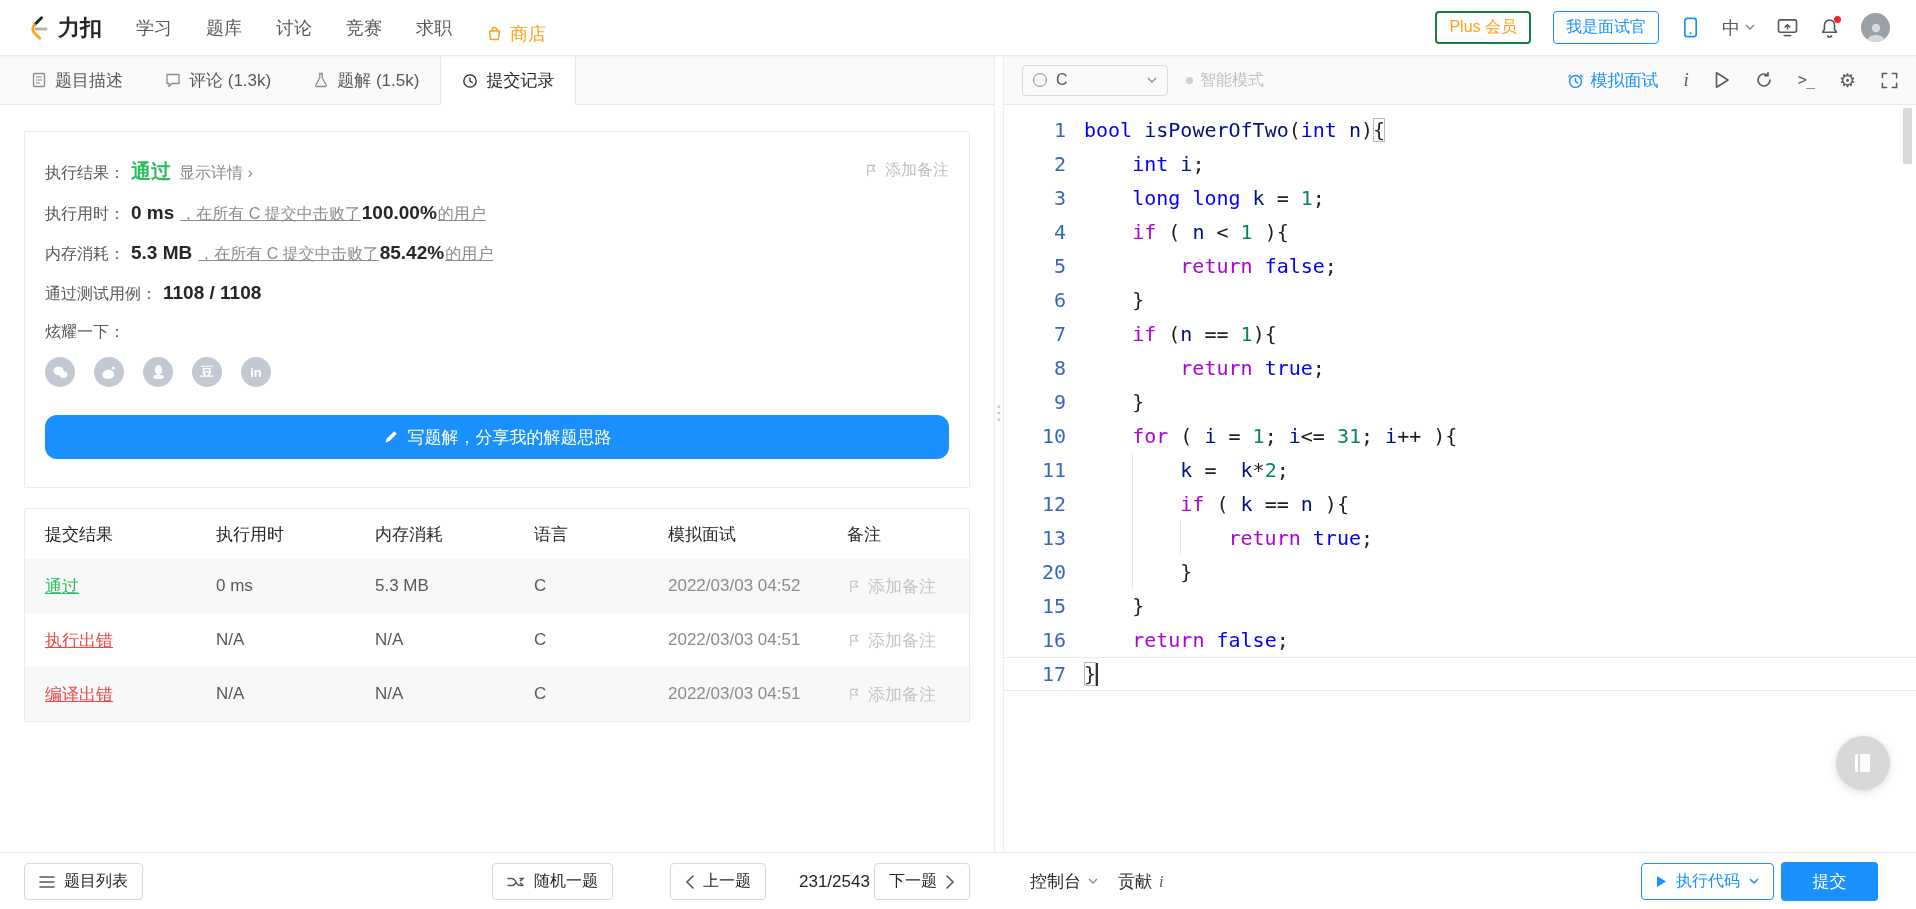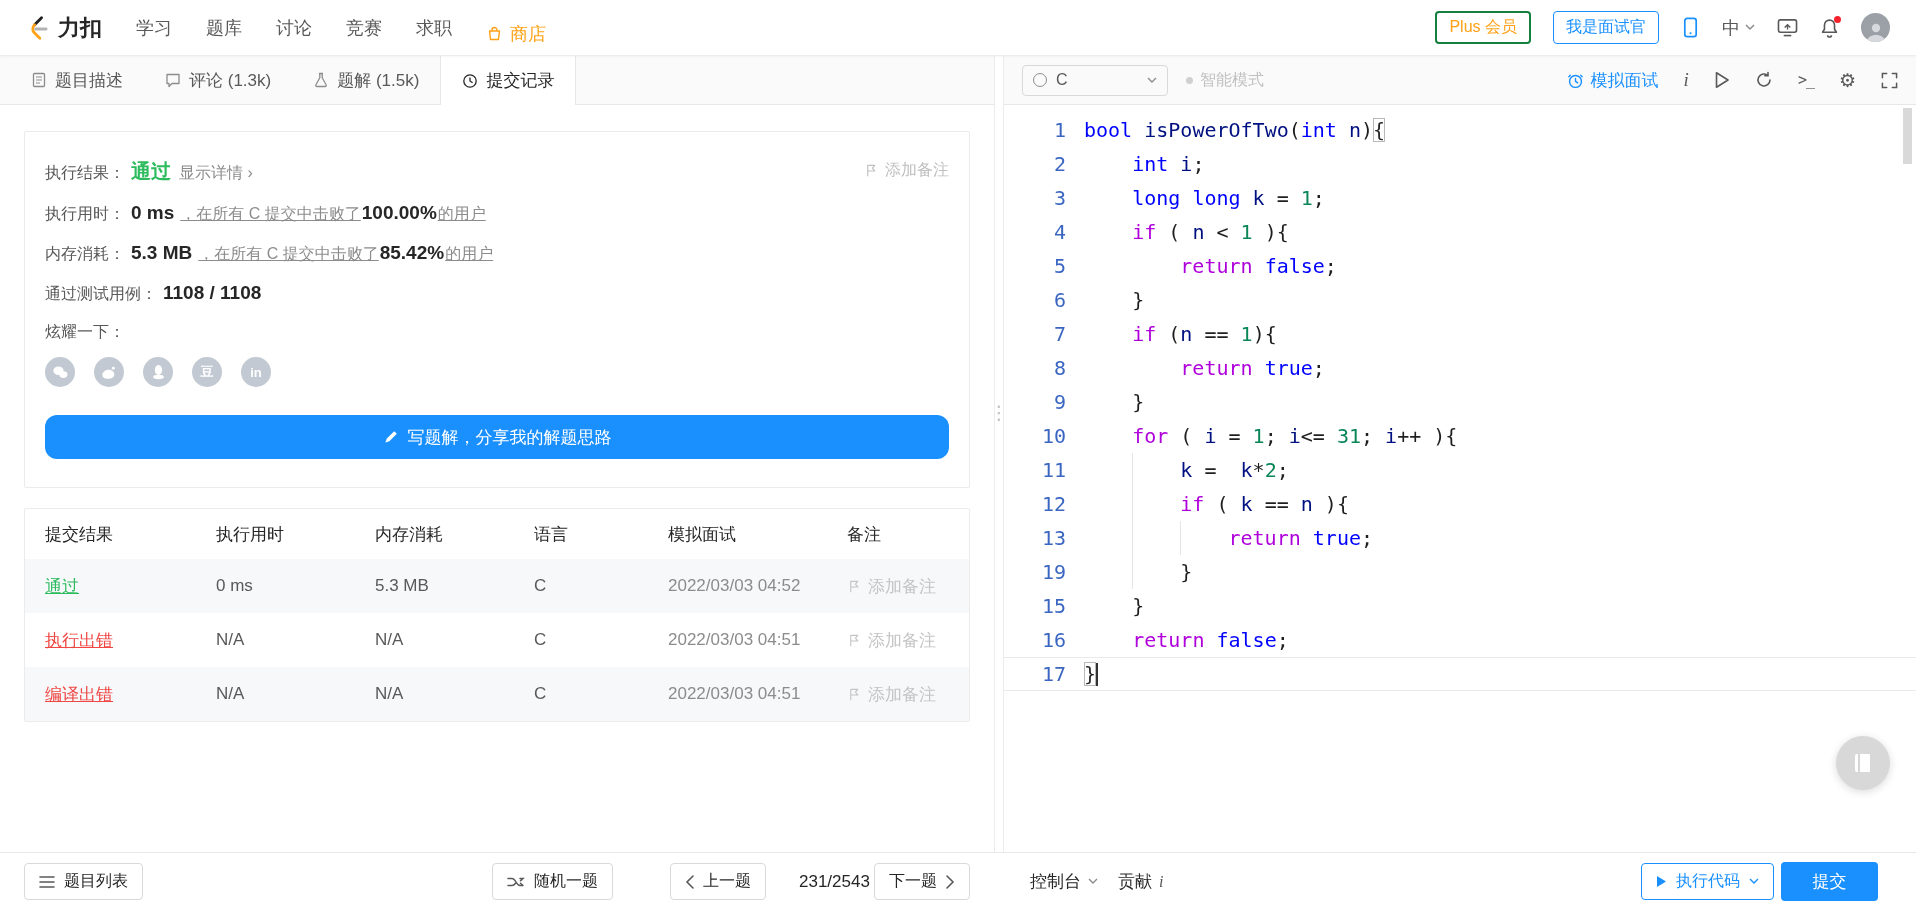--- a/index.html
+++ b/index.html
@@ -393,21 +393,21 @@
           <div class="code-line"><span class="ln">4</span><span class="ct"><span class="tk-p">    </span><span class="tk-c">if</span><span class="tk-p"> ( </span><span class="tk-v">n</span><span class="tk-p"> &lt; </span><span class="tk-n">1</span><span class="tk-p"> ){</span></span></div>
           <div class="code-line"><span class="ln">5</span><span class="ct"><span class="tk-p">        </span><span class="tk-c">return</span><span class="tk-p"> </span><span class="tk-k">false</span><span class="tk-p">;</span></span></div>
           <div class="code-line"><span class="ln">6</span><span class="ct"><span class="tk-p">    }</span></span></div>
           <div class="code-line"><span class="ln">7</span><span class="ct"><span class="tk-p">    </span><span class="tk-c">if</span><span class="tk-p"> (</span><span class="tk-v">n</span><span class="tk-p"> == </span><span class="tk-n">1</span><span class="tk-p">){</span></span></div>
           <div class="code-line"><span class="ln">8</span><span class="ct"><span class="tk-p">        </span><span class="tk-c">return</span><span class="tk-p"> </span><span class="tk-k">true</span><span class="tk-p">;</span></span></div>
           <div class="code-line"><span class="ln">9</span><span class="ct"><span class="tk-p">    }</span></span></div>
           <div class="code-line"><span class="ln">10</span><span class="ct"><span class="tk-p">    </span><span class="tk-c">for</span><span class="tk-p"> ( </span><span class="tk-v">i</span><span class="tk-p"> = </span><span class="tk-n">1</span><span class="tk-p">; </span><span class="tk-v">i</span><span class="tk-p">&lt;= </span><span class="tk-n">31</span><span class="tk-p">; </span><span class="tk-v">i</span><span class="tk-p">++ ){</span></span></div>
           <div class="code-line"><span class="ln">11</span><span class="ct"><span class="tk-p">        </span><span class="tk-v">k</span><span class="tk-p"> =  </span><span class="tk-v">k</span><span class="tk-p">*</span><span class="tk-n">2</span><span class="tk-p">;</span></span></div>
           <div class="code-line"><span class="ln">12</span><span class="ct"><span class="tk-p">        </span><span class="tk-c">if</span><span class="tk-p"> ( </span><span class="tk-v">k</span><span class="tk-p"> == </span><span class="tk-v">n</span><span class="tk-p"> ){</span></span></div>
           <div class="code-line"><span class="ln">13</span><span class="ct"><span class="tk-p">            </span><span class="tk-c">return</span><span class="tk-p"> </span><span class="tk-k">true</span><span class="tk-p">;</span></span></div>
-          <div class="code-line"><span class="ln">19</span><span class="ct"><span class="tk-p">        }</span></span></div>
+          <div class="code-line"><span class="ln">20</span><span class="ct"><span class="tk-p">        }</span></span></div>
           <div class="code-line"><span class="ln">15</span><span class="ct"><span class="tk-p">    }</span></span></div>
           <div class="code-line"><span class="ln">16</span><span class="ct"><span class="tk-p">    </span><span class="tk-c">return</span><span class="tk-p"> </span><span class="tk-k">false</span><span class="tk-p">;</span></span></div>
           <div class="code-line current"><span class="ln">17</span><span class="ct"><span class="tk-b">}</span><span class="tk-r"></span></span></div>
         </div>
       <div class="guide" style="left:128px; top:348px; height:136px;"></div>
       <div class="guide" style="left:176px; top:416px; height:34px;"></div>
       <div class="vscroll"></div>
     </div>
 
     <div class="note-fab">

